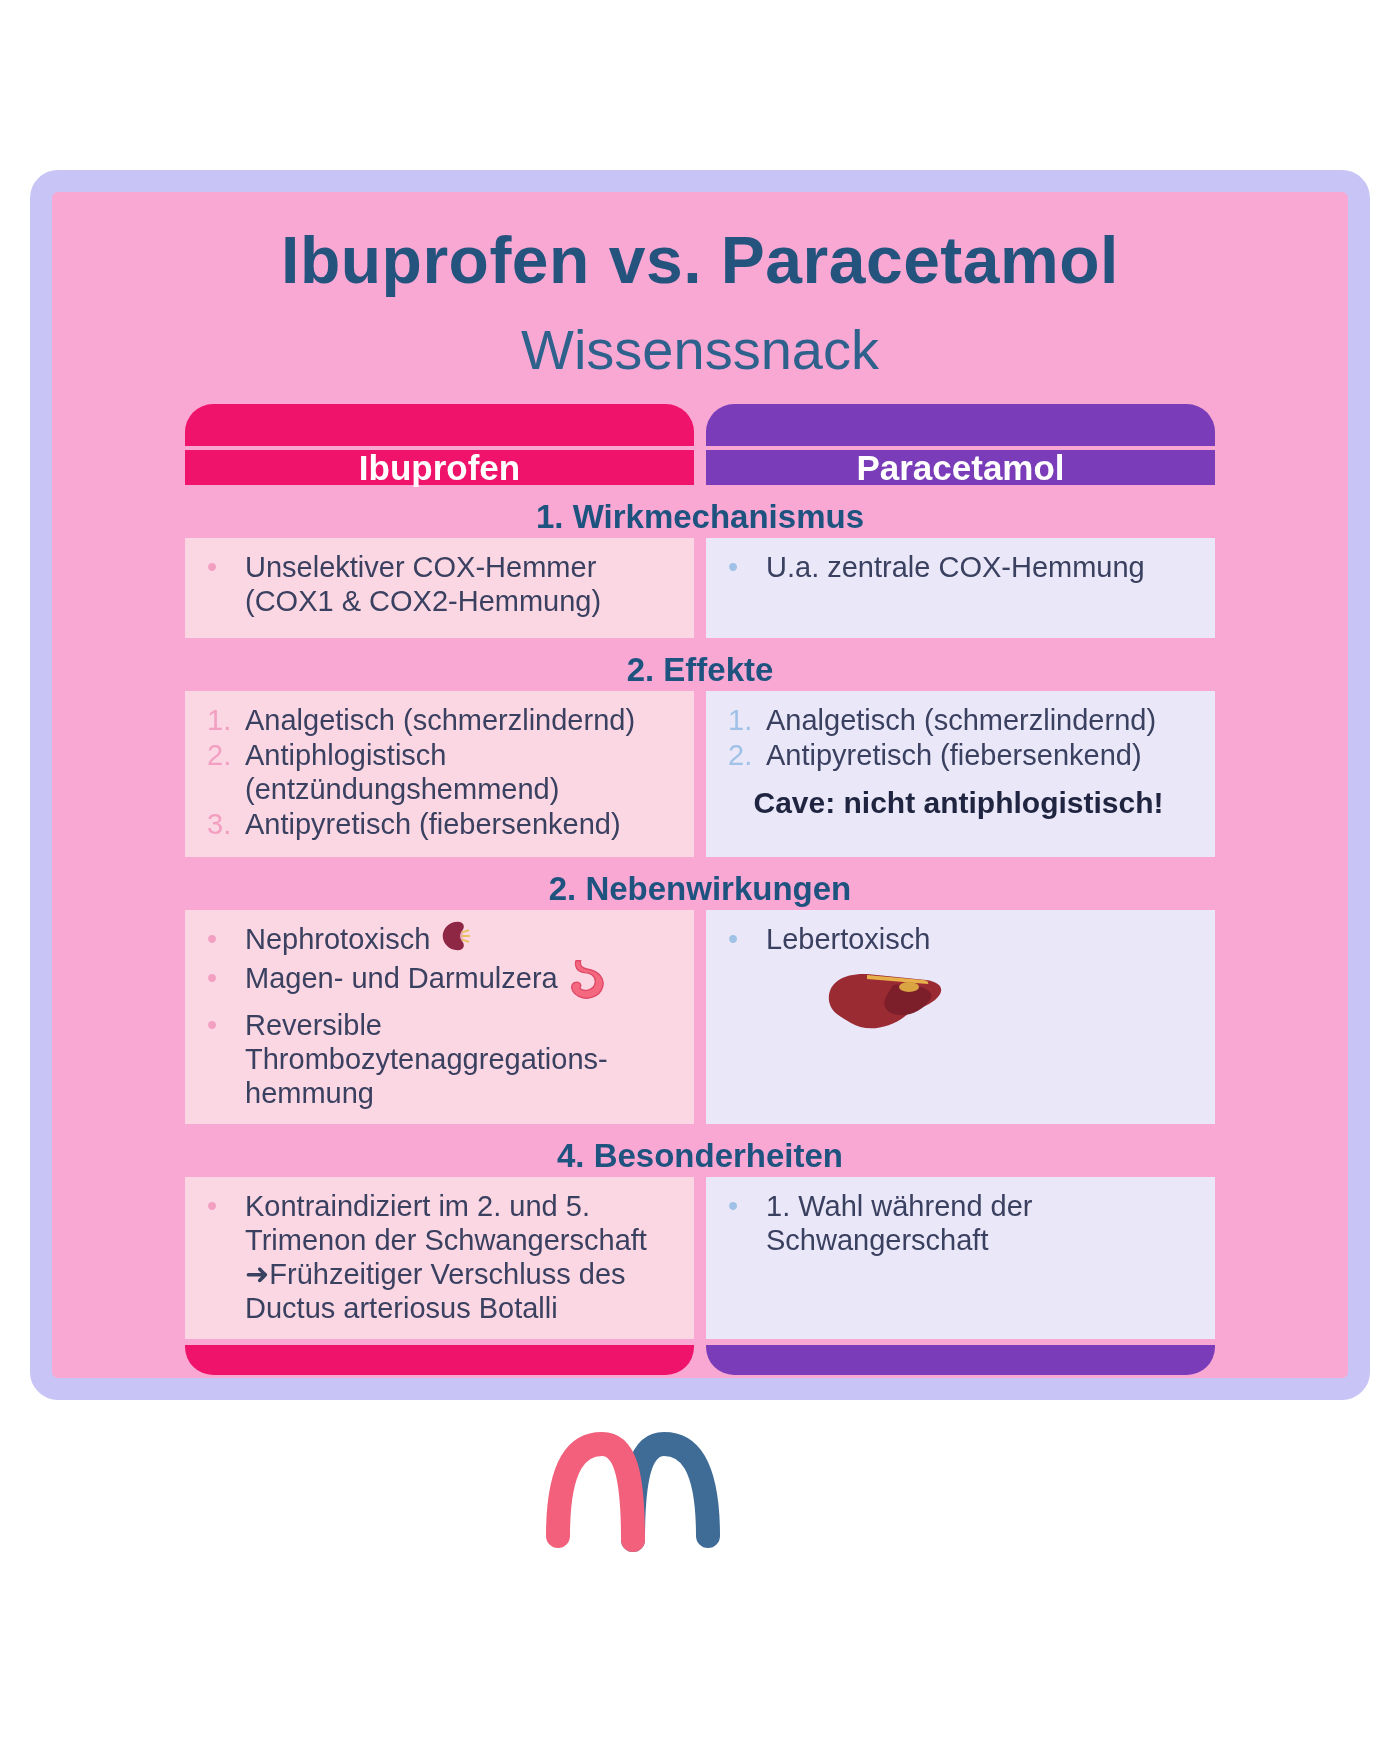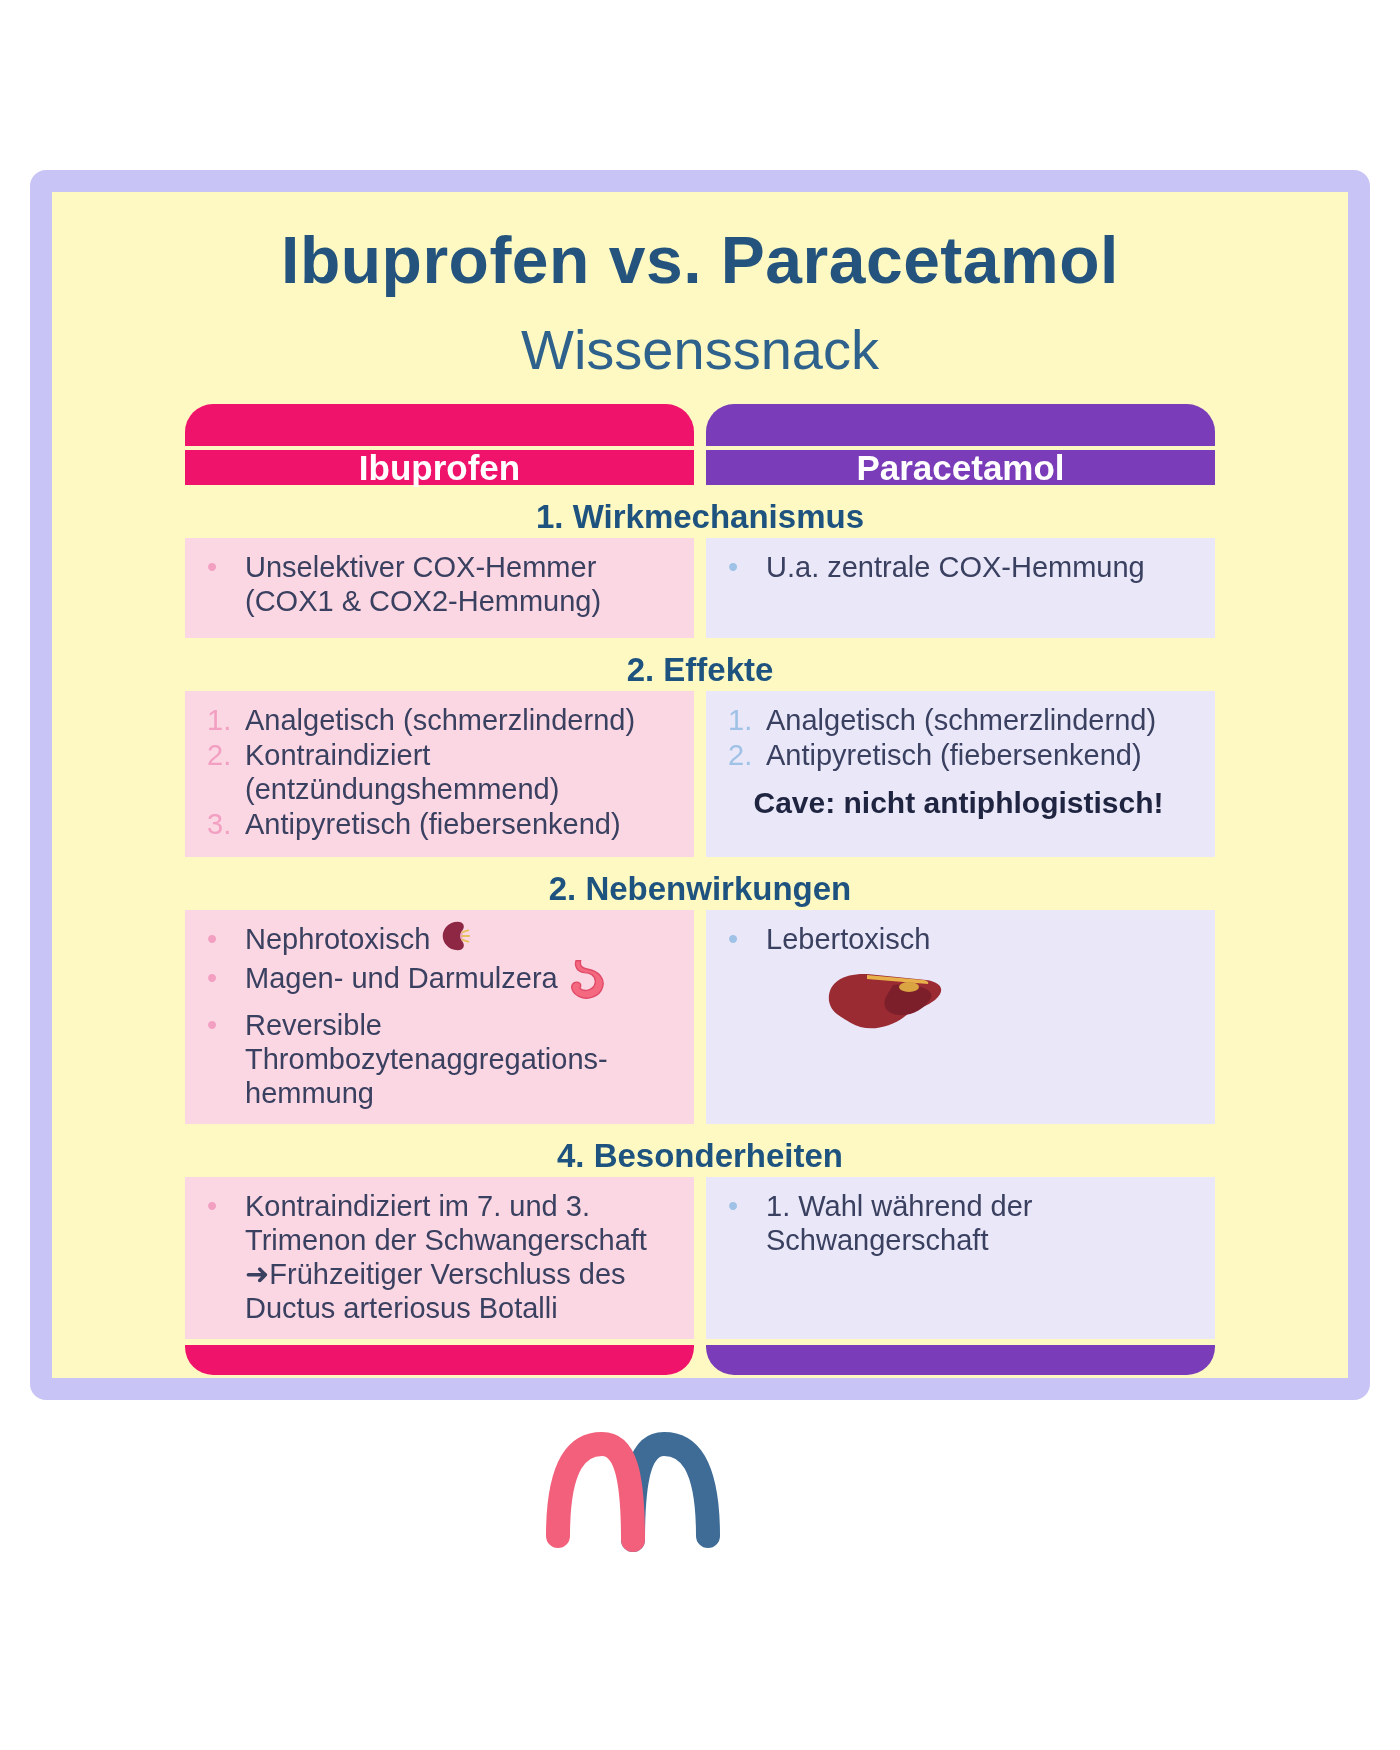--- a/index.html
+++ b/index.html
@@ -1,18 +1,18 @@
 <!DOCTYPE html>
 <html><head>
 <meta charset="utf-8">
 <style>
   html,body{margin:0;padding:0;background:#ffffff;}
   body{width:1400px;height:1750px;position:relative;font-family:"Liberation Sans","DejaVu Sans",sans-serif;}
   .card{position:absolute;left:30px;top:170px;width:1340px;height:1230px;box-sizing:border-box;
-        border:22px solid #C8C5F6;border-radius:16px;background:#fef9c3;overflow:hidden;}
+        border:22px solid #C8C5F6;border-radius:28px;background:#f9a8d4;overflow:hidden;}
   .card-inner{padding-top:32px;}
   .title{margin:0;text-align:center;font-size:66px;font-weight:800;color:#24547E;letter-spacing:.5px;line-height:1.12;}
   .subtitle{text-align:center;font-size:56px;font-weight:500;color:#2E628C;margin-top:20px;line-height:1.15;}
   .table{width:1030px;margin:22px auto 0;}
   .row{display:flex;gap:12px;}
   .cap{flex:1;height:42px;border-radius:28px 28px 0 0;}
   .hdr{flex:1;height:35px;margin-top:4px;display:flex;align-items:center;justify-content:center;
        color:#fff;font-size:35px;font-weight:700;}
   .pink-bg{background:#F0136B;}
   .purple-bg{background:#7A3CB8;}
@@ -70,21 +70,21 @@
 
       <div class="sec-title">2. Effekte</div>
       <div class="row">
         <div class="cell pink h2">
           <div class="li">
             <span class="marker pink-marker">1.</span>
             <span class="txt">Analgetisch (schmerzlindernd)</span>
           </div>
           <div class="li">
             <span class="marker pink-marker">2.</span>
-            <span class="txt">Kontraindiziert (entzündungshemmend)</span>
+            <span class="txt">Antiphlogistisch (entzündungshemmend)</span>
           </div>
           <div class="li">
             <span class="marker pink-marker">3.</span>
             <span class="txt">Antipyretisch (fiebersenkend)</span>
           </div>
         </div>
         <div class="cell purple h2">
           <div class="li">
             <span class="marker purple-marker">1.</span>
             <span class="txt">Analgetisch (schmerzlindernd)</span>
@@ -139,21 +139,21 @@
             </svg>
           </div>
         </div>
       </div>
 
       <div class="sec-title">4. Besonderheiten</div>
       <div class="row">
         <div class="cell pink h4">
           <div class="li">
             <span class="marker pink-marker">•</span>
-            <span class="txt">Kontraindiziert im 7. und 3. Trimenon der Schwangerschaft ➜Frühzeitiger Verschluss des Ductus arteriosus Botalli</span>
+            <span class="txt">Kontraindiziert im 2. und 5. Trimenon der Schwangerschaft ➜Frühzeitiger Verschluss des Ductus arteriosus Botalli</span>
           </div>
         </div>
         <div class="cell purple h4">
           <div class="li">
             <span class="marker purple-marker">•</span>
             <span class="txt">1. Wahl während der Schwangerschaft</span>
           </div>
         </div>
       </div>
 

